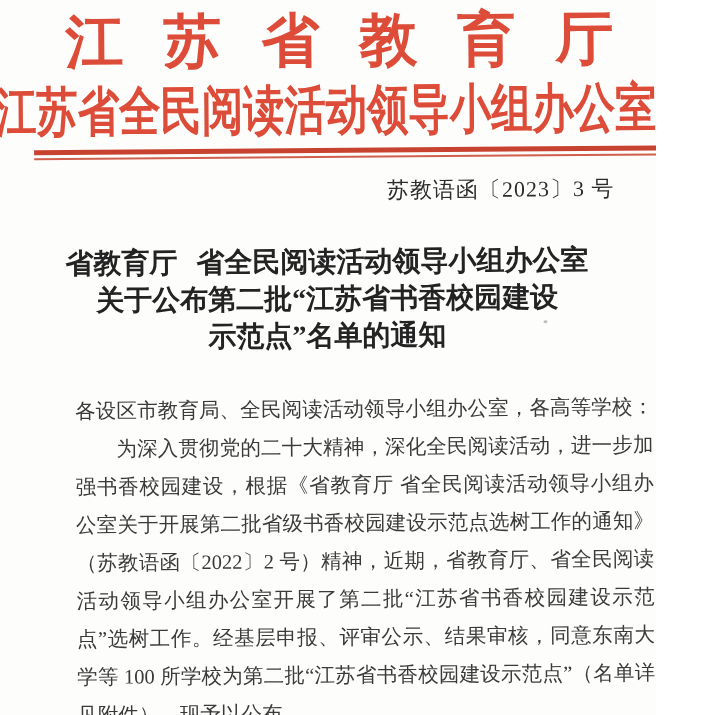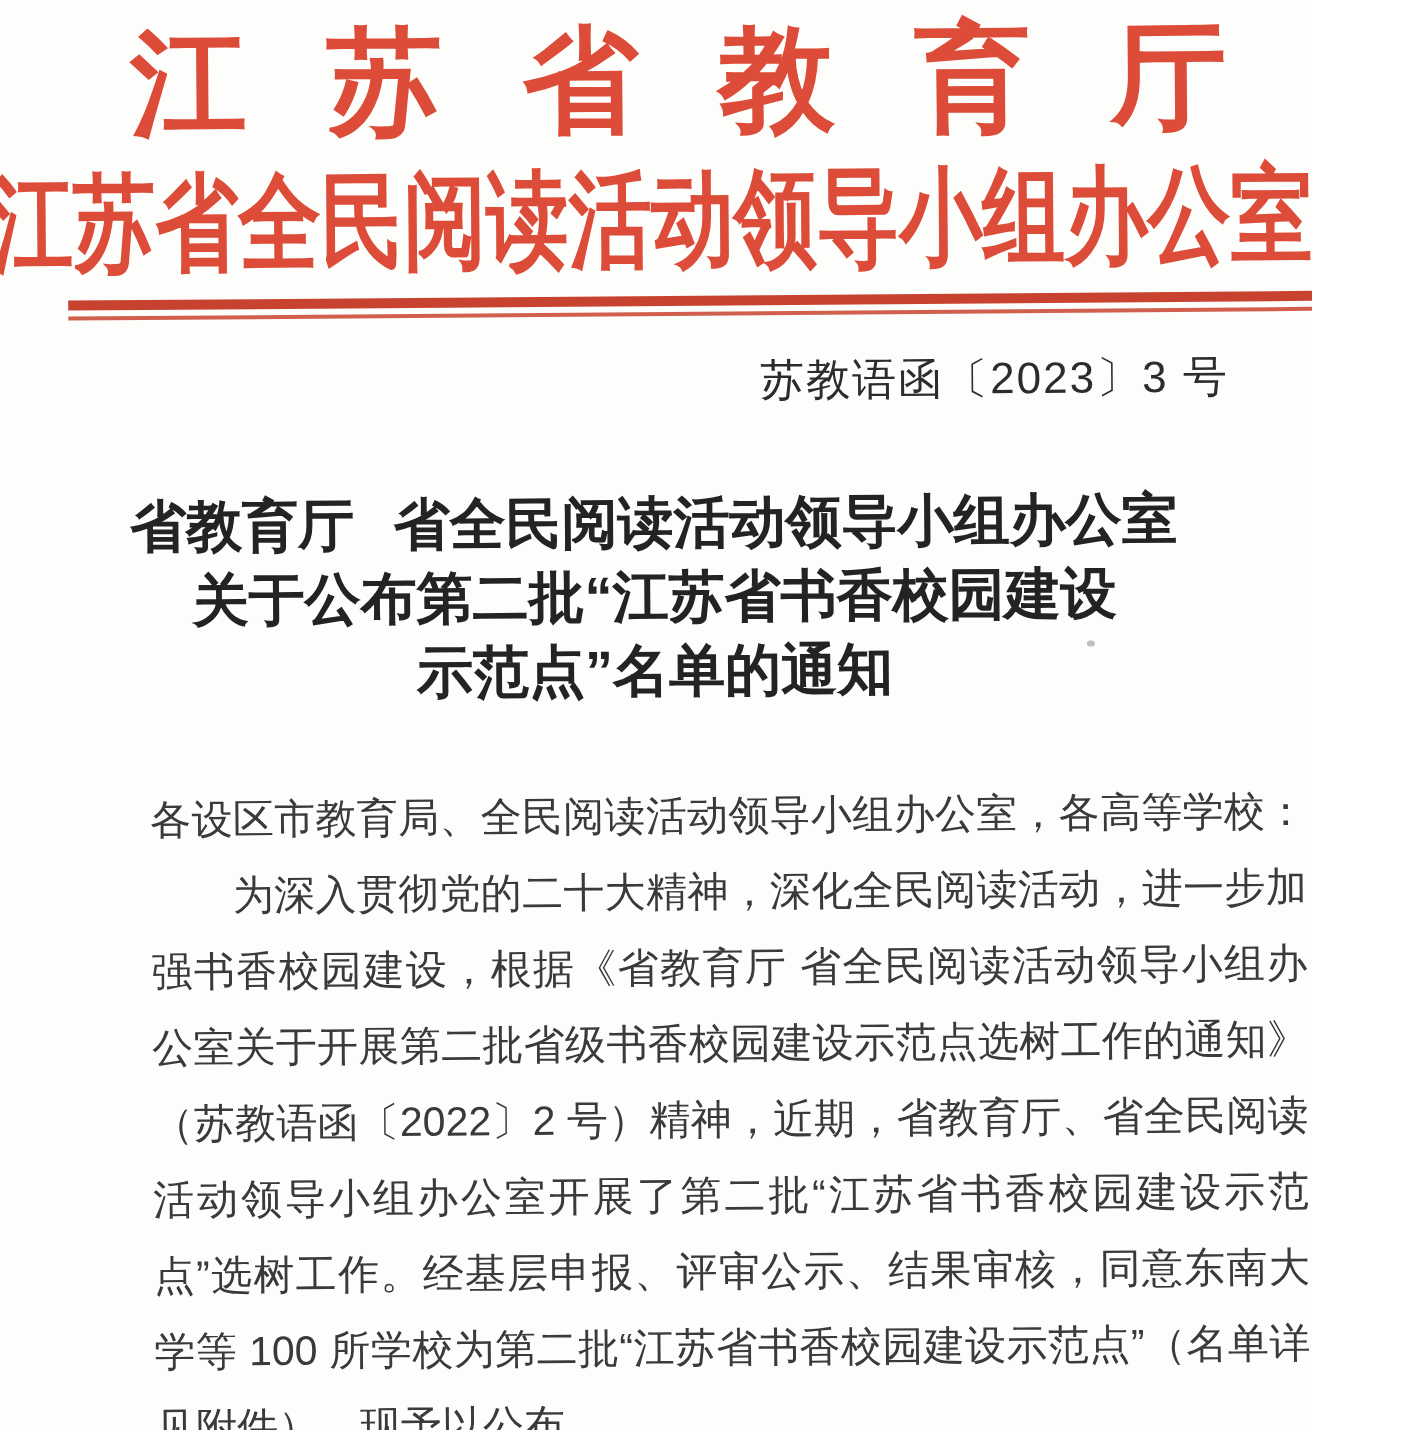--- a/index.html
+++ b/index.html
@@ -2,21 +2,21 @@
 <html><head>
 <meta charset="utf-8">
 <style>
   html, body { margin: 0; padding: 0; }
   .page {
     position: relative;
     width: 656px;
     height: 715px;
     background: #fdfdfb;
     overflow: hidden;
-    font-family: Liberation Sans, sans-serif;
+    font-family: Liberation Serif, serif;
   }
   
   .scan {
     position: absolute;
     inset: 0;
     transform: rotate(-0.45deg);
     transform-origin: 50% 55%;
   }
   
   .lh1 {

